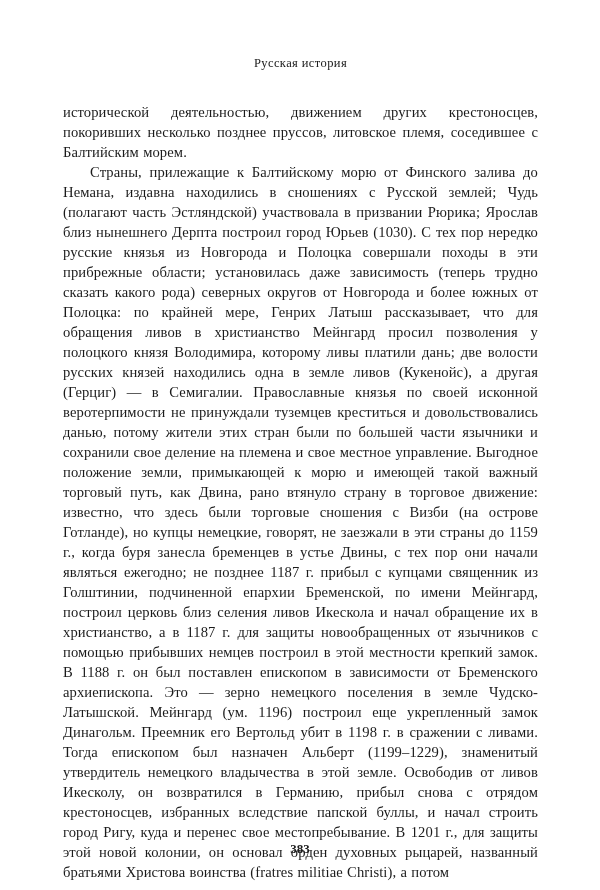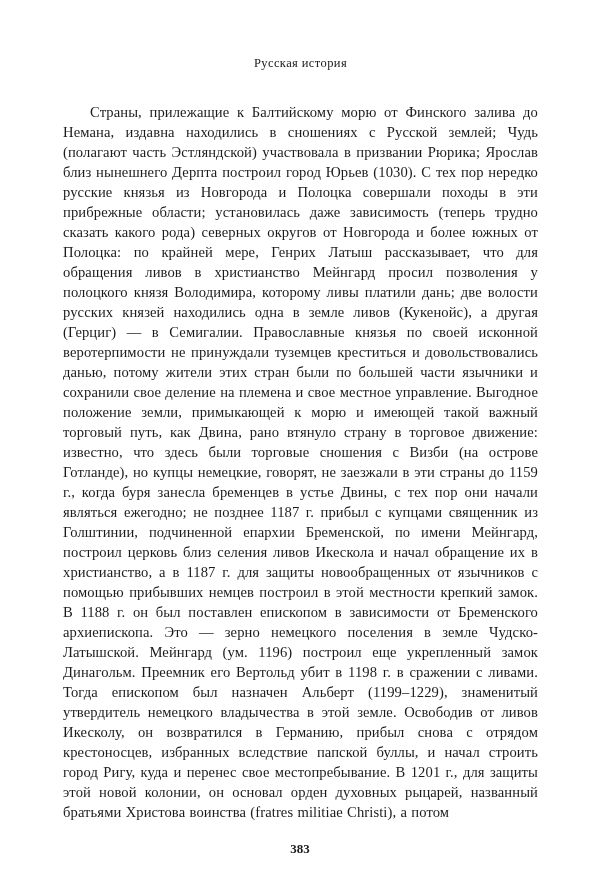--- a/index.html
+++ b/index.html
@@ -54,17 +54,18 @@
       font-weight: bold;
     }
   </style>
 </head>
 <body>
 
 <div class="page">
   <div class="running-title">Русская история</div>
 
   <div class="body-text">
+    <p class="para">исторической деятельностью, движением других крестоносцев, покоривших несколько позднее пруссов, литовское племя, соседившее с Балтийским морем.</p>
     <p class="para indent">Страны, прилежащие к Балтийскому морю от Финского залива до Немана, издавна находились в сношениях с Русской землей; Чудь (полагают часть Эстляндской) участвовала в призвании Рюрика; Ярослав близ нынешнего Дерпта построил город Юрьев (1030). С тех пор нередко русские князья из Новгорода и Полоцка совершали походы в эти прибрежные области; установилась даже зависимость (теперь трудно сказать какого рода) северных округов от Новгорода и более южных от Полоцка: по крайней мере, Генрих Латыш рассказывает, что для обращения ливов в христианство Мейнгард просил позволения у полоцкого князя Володимира, которому ливы платили дань; две волости русских князей находились одна в земле ливов (Кукенойс), а другая (Герциг) — в Семигалии. Православные князья по своей исконной веротерпимости не принуждали туземцев креститься и довольствовались данью, потому жители этих стран были по большей части язычники и сохранили свое деление на племена и свое местное управление. Выгодное положение земли, примыкающей к морю и имеющей такой важный торговый путь, как Двина, рано втянуло страну в торговое движение: известно, что здесь были торговые сношения с Визби (на острове Готланде), но купцы немецкие, говорят, не заезжали в эти страны до 1159 г., когда буря занесла бременцев в устье Двины, с тех пор они начали являться ежегодно; не позднее 1187 г. прибыл с купцами священник из Голштинии, подчиненной епархии Бременской, по имени Мейнгард, построил церковь близ селения ливов Икескола и начал обращение их в христианство, а в 1187 г. для защиты новообращенных от язычников с помощью прибывших немцев построил в этой местности крепкий замок. В 1188 г. он был поставлен епископом в зависимости от Бременского архиепископа. Это — зерно немецкого поселения в земле Чудско-Латышской. Мейнгард (ум. 1196) построил еще укрепленный замок Динагольм. Преемник его Вертольд убит в 1198 г. в сражении с ливами. Тогда епископом был назначен Альберт (1199–1229), знаменитый утвердитель немецкого владычества в этой земле. Освободив от ливов Икесколу, он возвратился в Германию, прибыл снова с отрядом крестоносцев, избранных вследствие папской буллы, и начал строить город Ригу, куда и перенес свое местопребывание. В 1201 г., для защиты этой новой колонии, он основал орден духовных рыцарей, названный братьями Христова воинства (fratres militiae Christi), а потом</p>
   </div>
 
   <div class="page-number">383</div>
 </div>
 
 </body></html>

